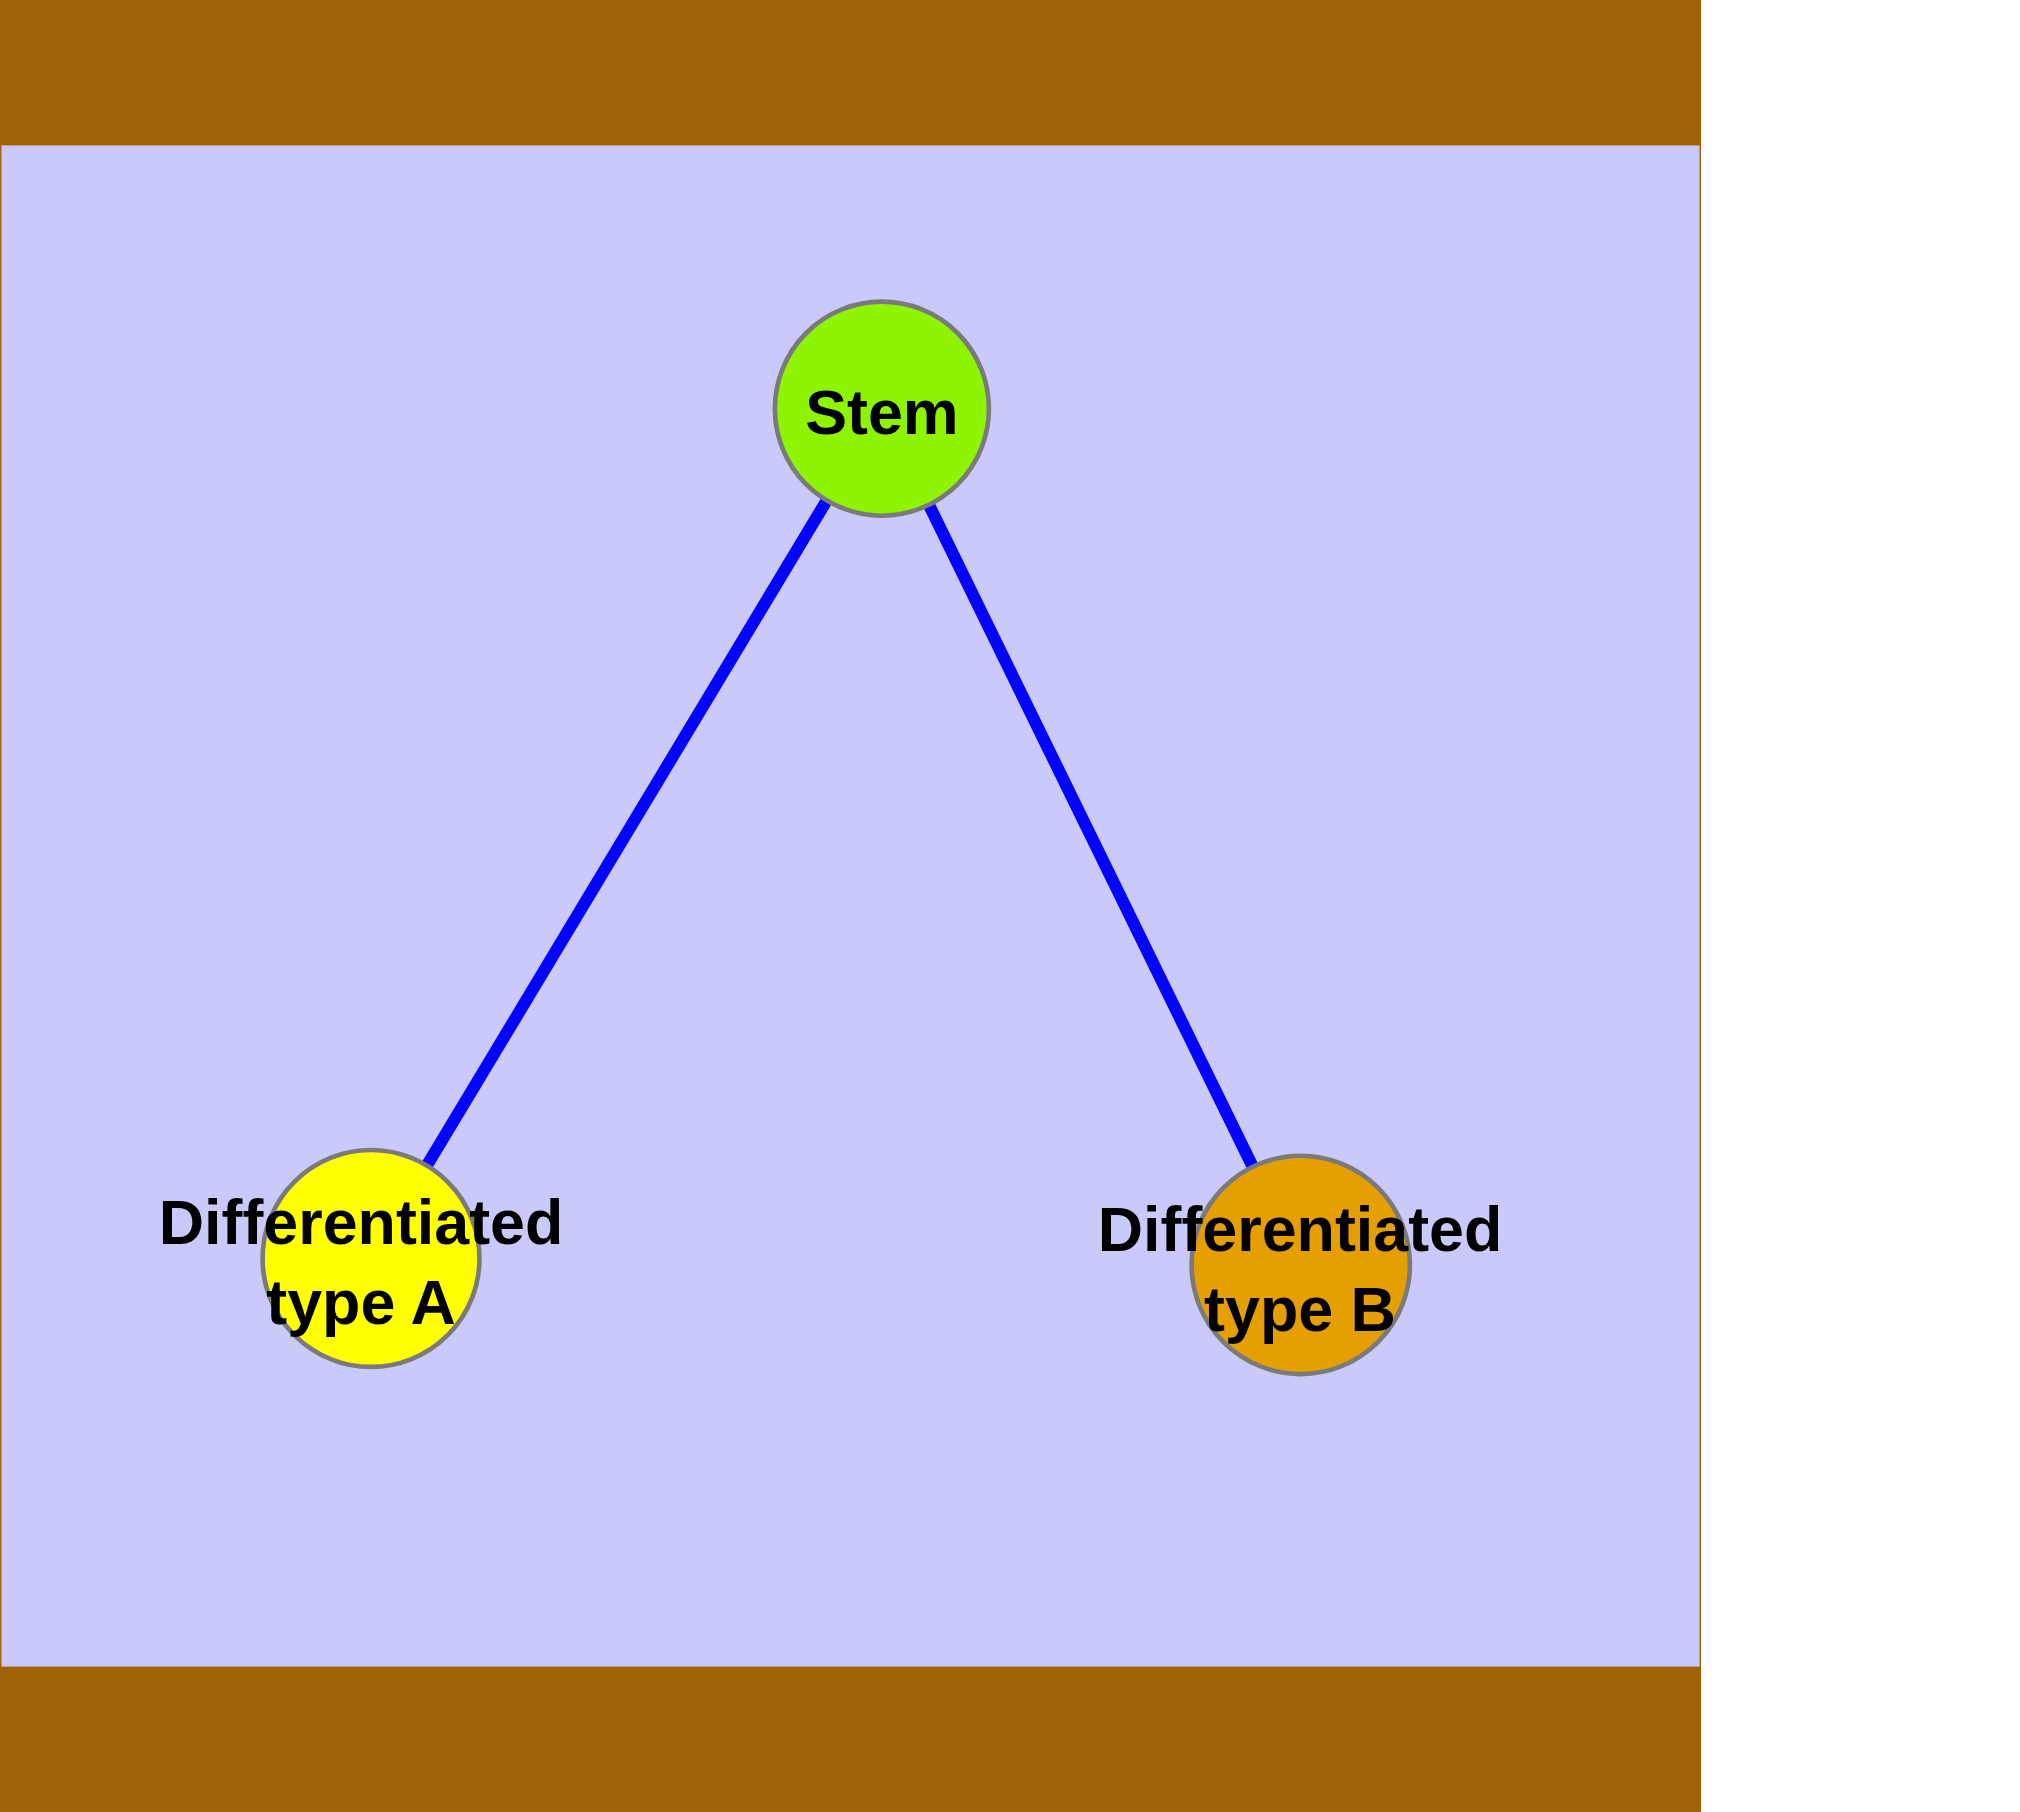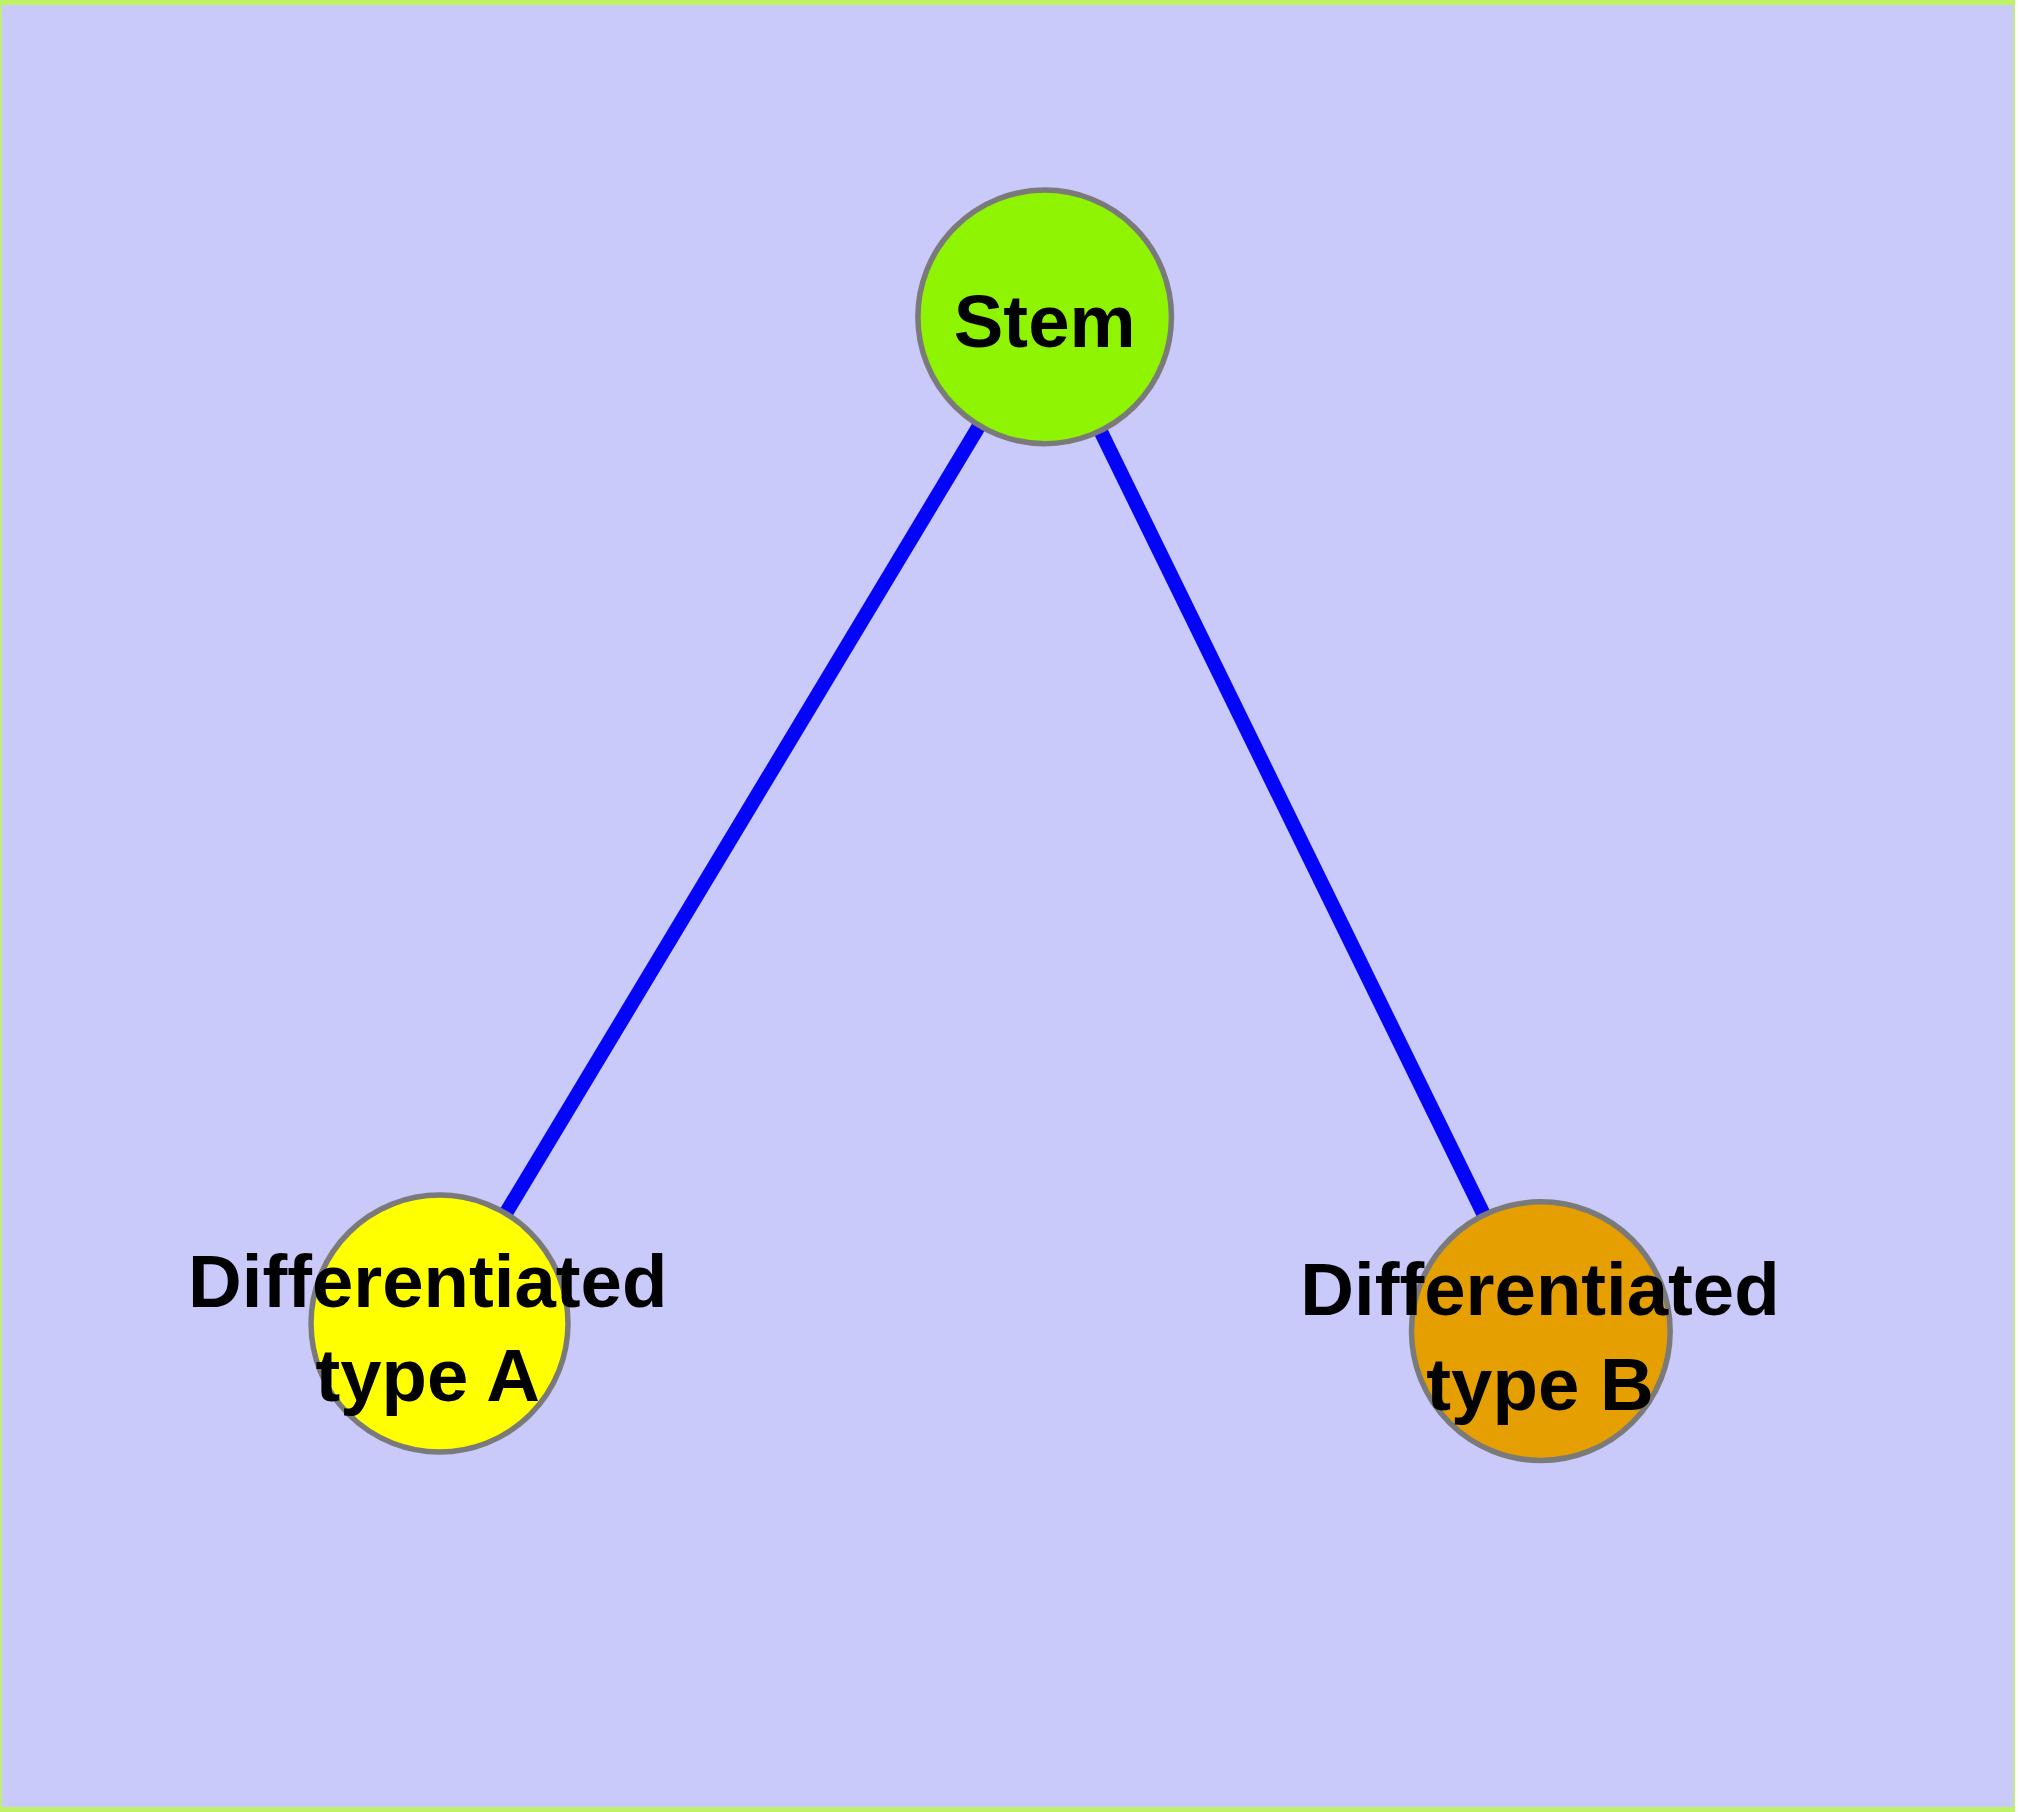--- a/index.html
+++ b/index.html
@@ -3,23 +3,23 @@
 <meta charset="utf-8">
 <style>
   html, body {
     margin: 0;
     padding: 0;
     background: #ffffff;
     font-family: "Liberation Sans", sans-serif;
   }
   .canvas {
     position: relative;
-    width: 2015px;
+    width: 1701px;
     height: 1812px;
-    background: #bef264;
+    background: #a16207;
     overflow: hidden;
   }
   .canvas svg {
     position: absolute;
     left: 0;
     top: 0;
     width: 100%;
     height: 100%;
     display: block;
   }

